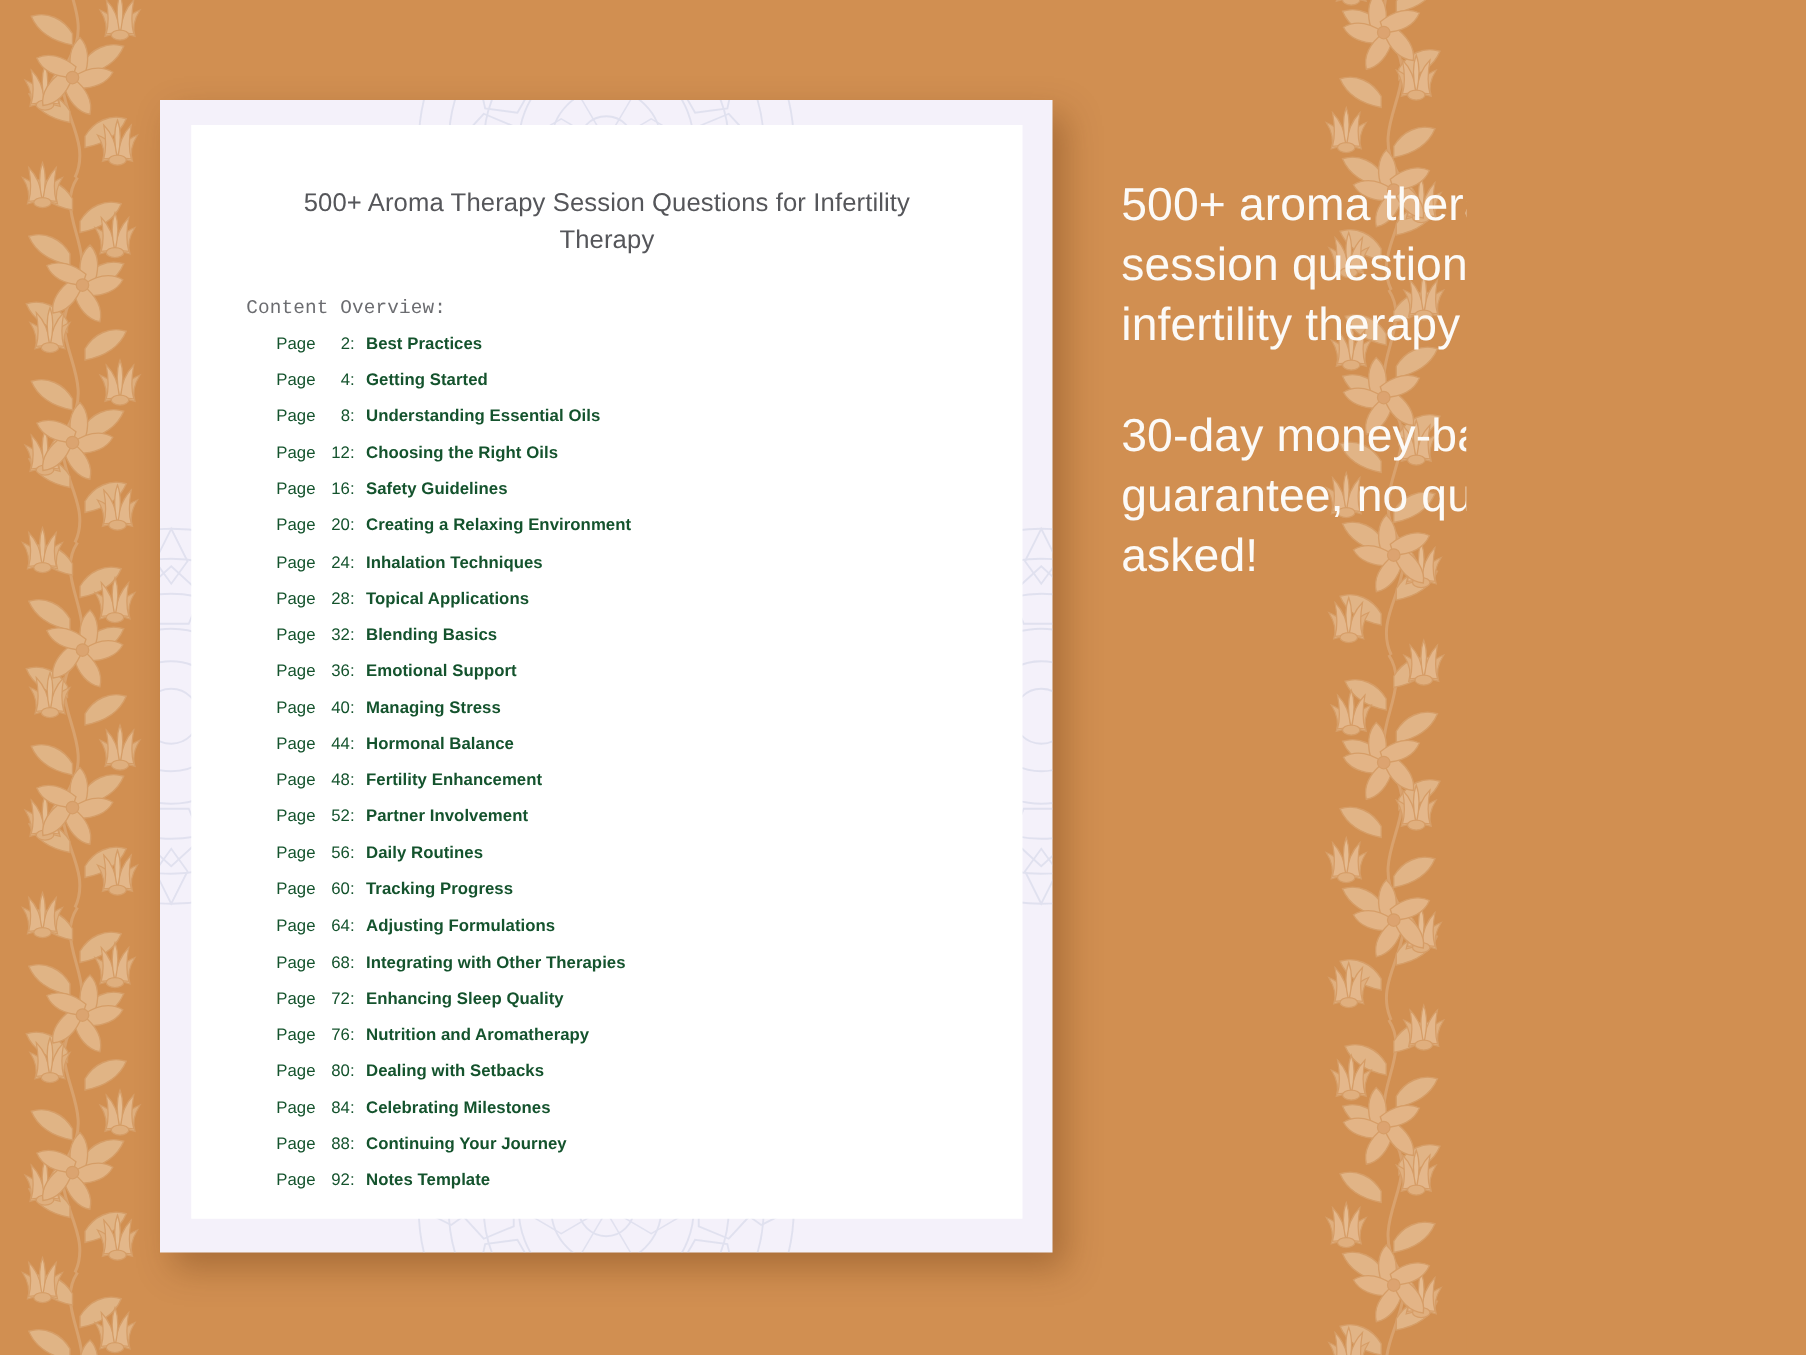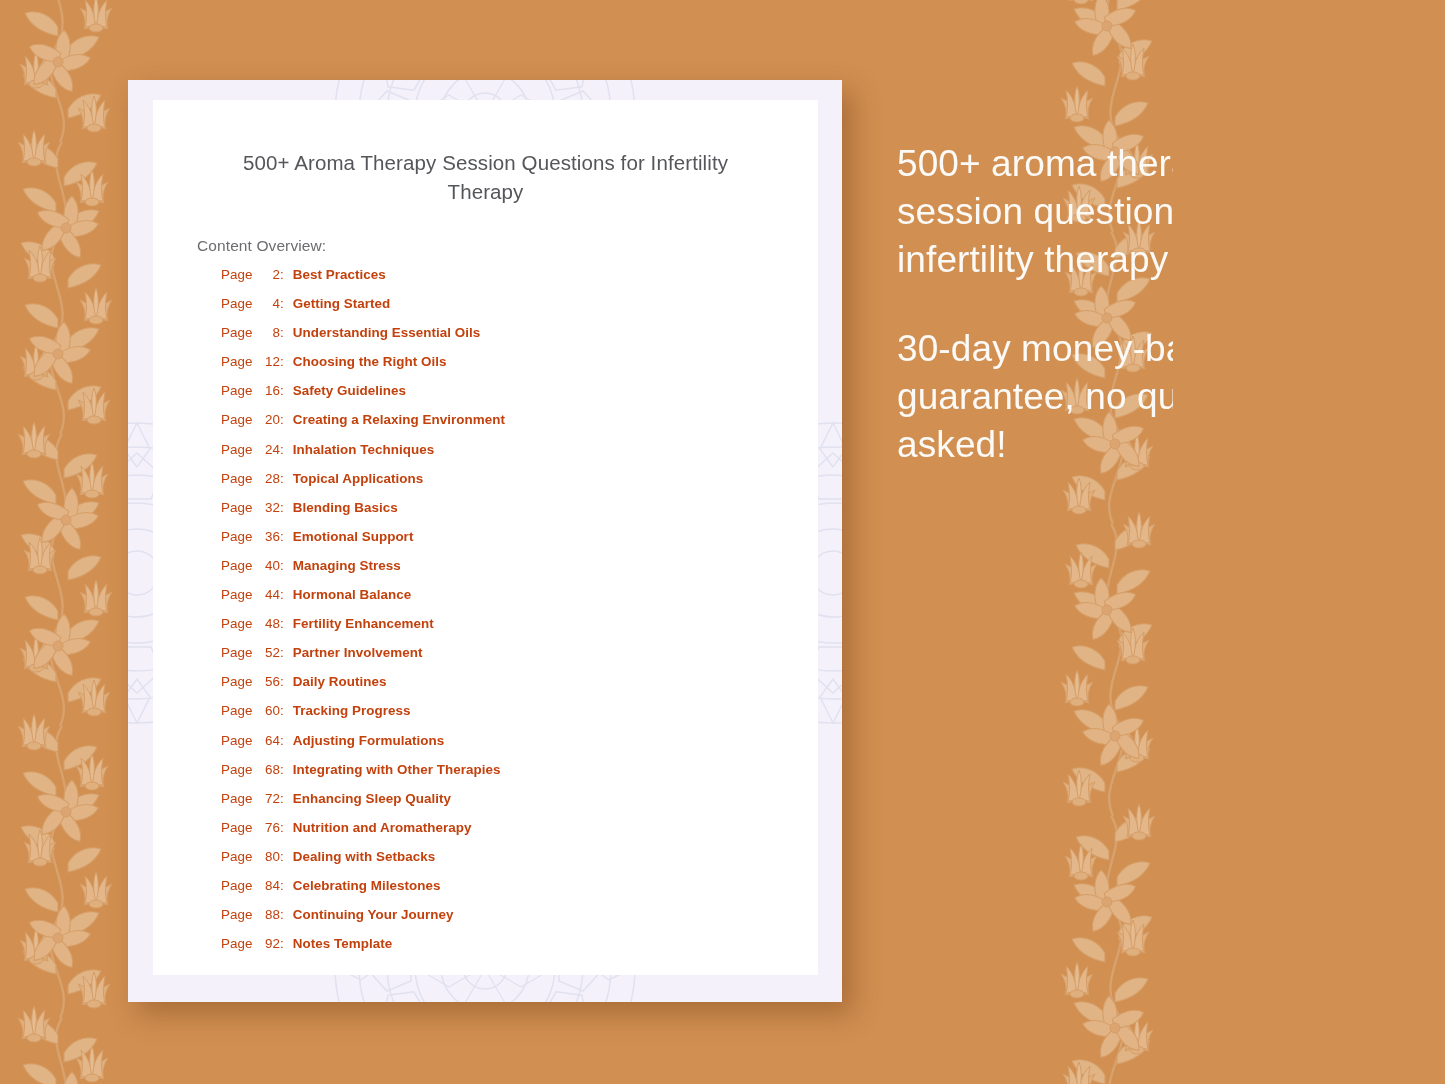--- a/index.html
+++ b/index.html
@@ -87,36 +87,37 @@
   }
 
   #content-overview-label {
     position: absolute;
     left: 44px;
     top: 137px;
     font-size: 15.5px;
     font-weight: 400;
     color: #6B6C70;
     letter-spacing: 0.1px;
+    font-family: Liberation Mono, monospace;
   }
 
   #toc-list {
     position: absolute;
     left: 68px;
     top: 167px;
     width: 560px;
     list-style: none;
   }
 
   .toc-row {
     display: flex;
     align-items: baseline;
     height: 29.1px;
     font-size: 13.4px;
-    color: #c2410c;
+    color: #14532d;
     letter-spacing: 0.05px;
     white-space: nowrap;
   }
   .toc-page-word { width: 37px; flex: 0 0 37px; }
   .toc-page-num {
     width: 22px;
     flex: 0 0 22px;
     text-align: right;
   }
   .toc-colon { flex: 0 0 auto; padding-right: 9px; }

